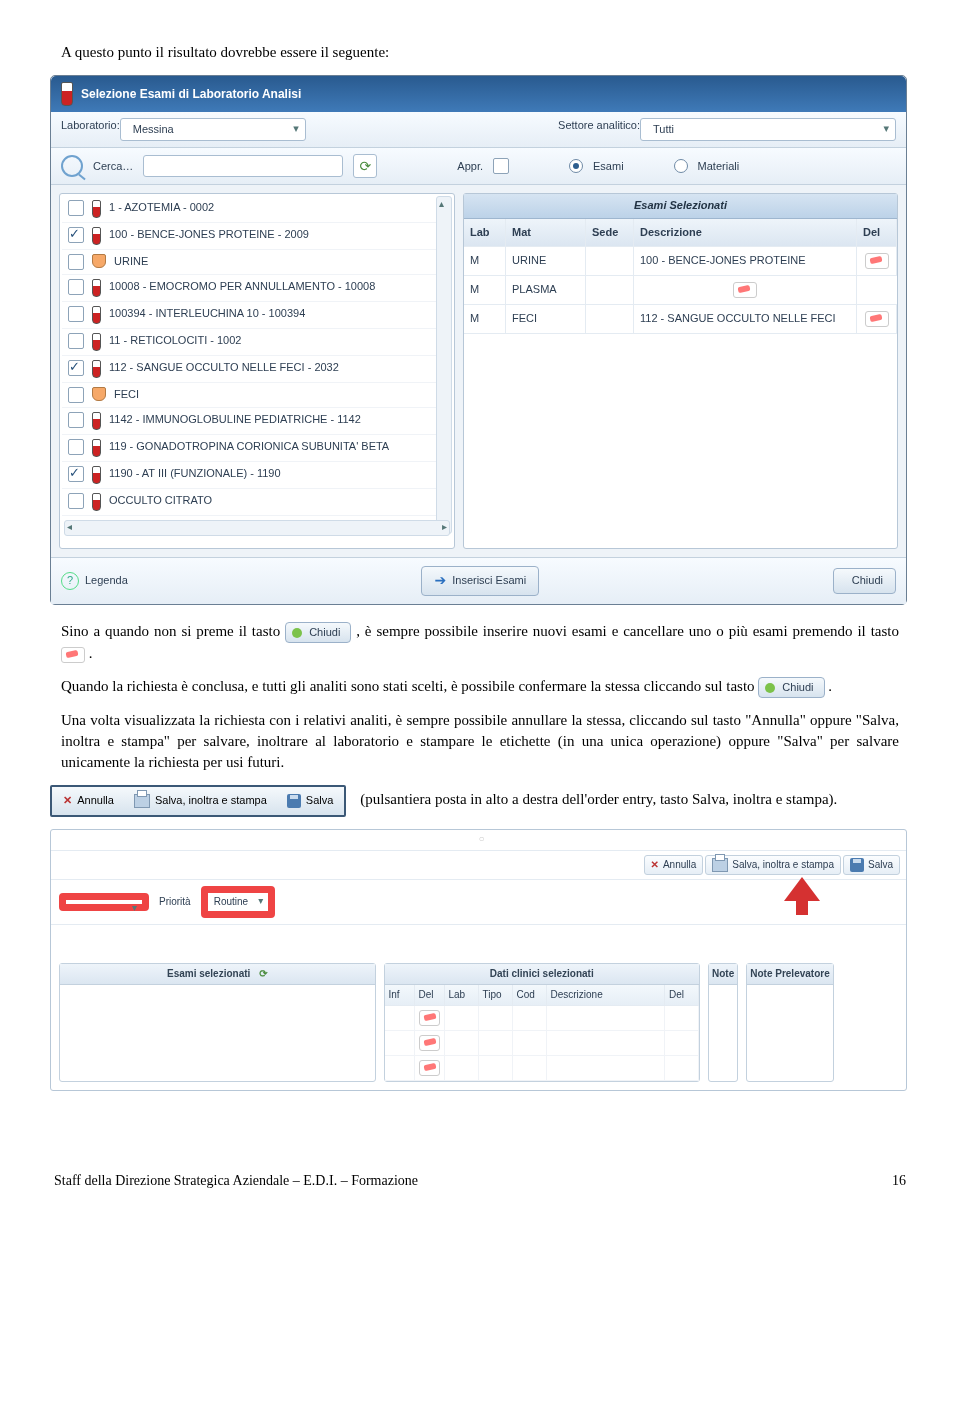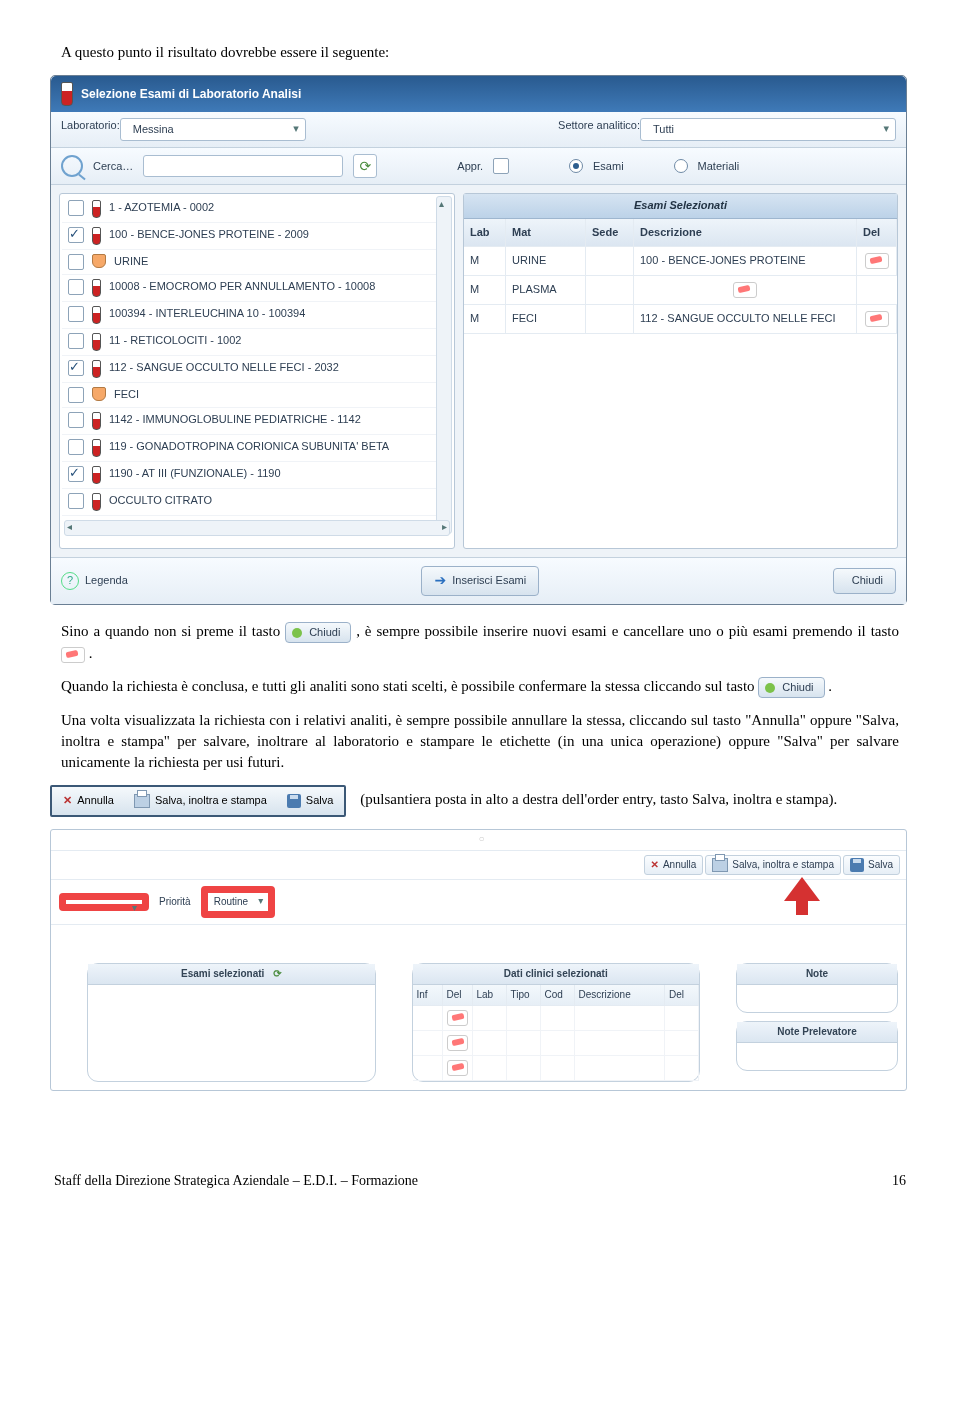--- a/index.html
+++ b/index.html
@@ -205,40 +205,39 @@
   }
   .red-arrow::after{
     content:''; position:absolute; left:-6px; top:24px; width:12px; height:14px;
     background:#d53131;
   }
   .gs-body {
     display:grid; grid-template-columns: 1fr 1fr 190px; gap:8px;
     padding:8px; position:relative;
   }
   .panel {
-    border:1px solid #c3d1de; border-radius:11px; background:#fff;
+    border:1px solid #c3d1de; border-radius:3px; background:#fff;
     min-height:110px;
-    margin-left:28px;
   }
   .panel-h {
     background: linear-gradient(#eef4fa,#dbe6f1);
     text-align:center; font-weight:bold; padding:3px; border-bottom:1px solid #c3d1de;
     color:#345;
   }
   .dati-th {
     display:grid; grid-template-columns: 30px 30px 34px 34px 34px 1fr 34px;
     font-size:10px; background: linear-gradient(#f3f8fc,#e6eef6);
     border-bottom:1px solid #e4ebf2;
   }
   .dati-th>div{ padding:3px 4px; border-right:1px solid #e4ebf2;}
   .dati-row{ display:grid; grid-template-columns: 30px 30px 34px 34px 34px 1fr 34px;
     border-bottom:1px solid #f0f3f7;}
   .dati-row>div{ padding:4px; border-right:1px solid #f0f3f7; display:flex;
     align-items:center; justify-content:center;}
-  .note-stack { display:flex; flex-direction:column; gap:8px;}
+  .note-stack { display:flex; flex-direction:row; gap:8px;}
   .note-stack .panel { min-height:48px;}
   .gs-wrap { position:relative; }
 
   
   .footer { margin-top:80px; font-size:14px; display:flex; justify-content:space-between;
     border-top:0; padding: 0 4px;}
 </style>
 </head>
 <body>
 

